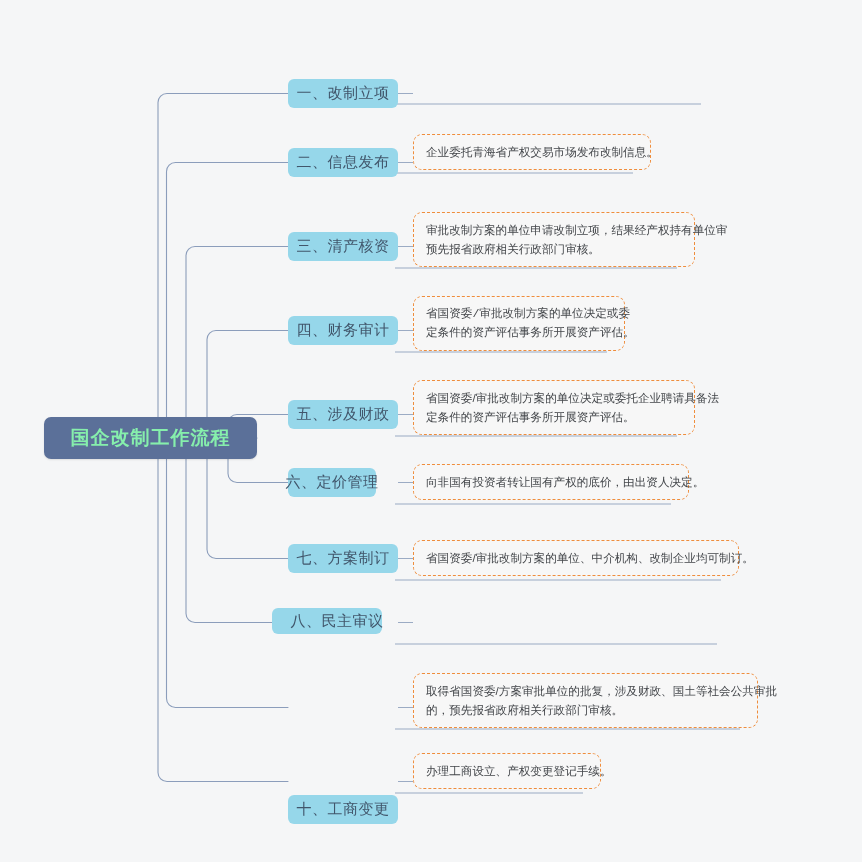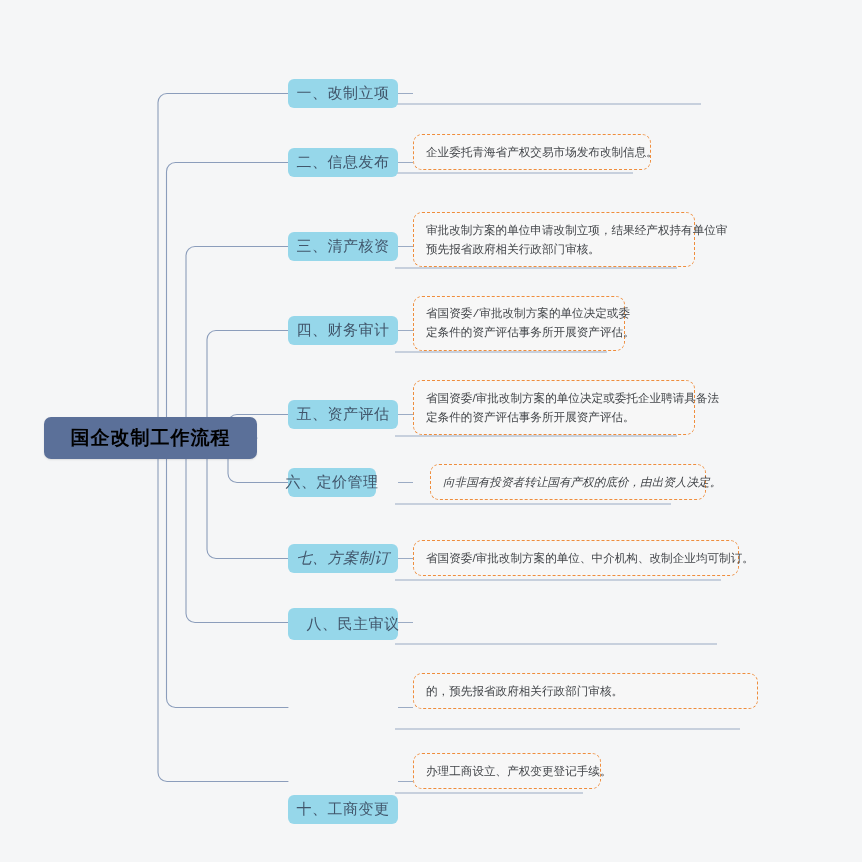--- a/index.html
+++ b/index.html
@@ -22,21 +22,21 @@
     position: absolute;
     left: 0; top: 0;
     width: 862px; height: 862px;
     pointer-events: none;
   }
 
   
   .root-node {
     position: absolute;
     background: #5b7099;
-    color: #000000;
+    color: #86efac;
     border-radius: 7px;
     font-size: 19px;
     font-weight: bold;
     letter-spacing: 1px;
     display: flex;
     align-items: center;
     justify-content: center;
     box-shadow: 0 1px 2px rgba(0,0,0,0.10);
     z-index: 5;
   }
@@ -109,29 +109,29 @@
   <div class="branch-node" style="left:288px; top:148px; width:110px; height:29px;">
     <span>二、信息发布</span>
   </div>
   <div class="branch-node" style="left:288px; top:232px; width:110px; height:29px;">
     <span>三、清产核资</span>
   </div>
   <div class="branch-node" style="left:288px; top:316px; width:110px; height:29px;">
     <span>四、财务审计</span>
   </div>
   <div class="branch-node" style="left:288px; top:400px; width:110px; height:29px;">
-    <span>五、资产评估</span>
+    <span>五、涉及财政</span>
   </div>
   <div class="branch-node" style="left:288px; top:468px; width:88px; height:29px;">
     <span>六、定价管理</span>
   </div>
-  <div class="branch-node" style="left:288px; top:544px; width:110px; height:29px;font-style:italic;">
+  <div class="branch-node" style="left:288px; top:544px; width:110px; height:29px;">
     <span>七、方案制订</span>
   </div>
-  <div class="branch-node" style="left:288px; top:608px; width:110px; height:32px;padding-left:20px;">
+  <div class="branch-node" style="left:272px; top:608px; width:110px; height:26px;padding-left:20px;">
     <span>八、民主审议</span>
   </div>
   <div class="branch-node" style="left:288px; top:767px; width:110px; height:29px;margin-top:28px;">
     <span>十、工商变更</span>
   </div>
 
   <div class="detail-box" style="left:413px; top:134px; width:238px;">
     <span class="line">企业委托青海省产权交易市场发布改制信息。</span>
   </div>
   <div class="detail-box" style="left:413px; top:212px; width:282px;">
@@ -139,26 +139,27 @@
     <span class="line">预先报省政府相关行政部门审核。</span>
   </div>
   <div class="detail-box" style="left:413px; top:296px; width:212px;font-family:Liberation Mono, monospace;">
     <span class="line">省国资委/审批改制方案的单位决定或委</span>
     <span class="line">定条件的资产评估事务所开展资产评估。</span>
   </div>
   <div class="detail-box" style="left:413px; top:380px; width:282px;">
     <span class="line">省国资委/审批改制方案的单位决定或委托企业聘请具备法</span>
     <span class="line">定条件的资产评估事务所开展资产评估。</span>
   </div>
-  <div class="detail-box" style="left:430px; top:464px; width:276px;font-style:italic;">
+  <div class="detail-box" style="left:413px; top:464px; width:276px;">
     <span class="line">向非国有投资者转让国有产权的底价，由出资人决定。</span>
   </div>
   <div class="detail-box" style="left:413px; top:540px; width:326px;">
     <span class="line">省国资委/审批改制方案的单位、中介机构、改制企业均可制订。</span>
   </div>
   <div class="detail-box" style="left:413px; top:673px; width:345px;">
+    <span class="line">取得省国资委/方案审批单位的批复，涉及财政、国土等社会公共审批</span>
     <span class="line">的，预先报省政府相关行政部门审核。</span>
   </div>
   <div class="detail-box" style="left:413px; top:753px; width:188px;">
     <span class="line">办理工商设立、产权变更登记手续。</span>
   </div>
 
 </div>
 
 </body></html>

